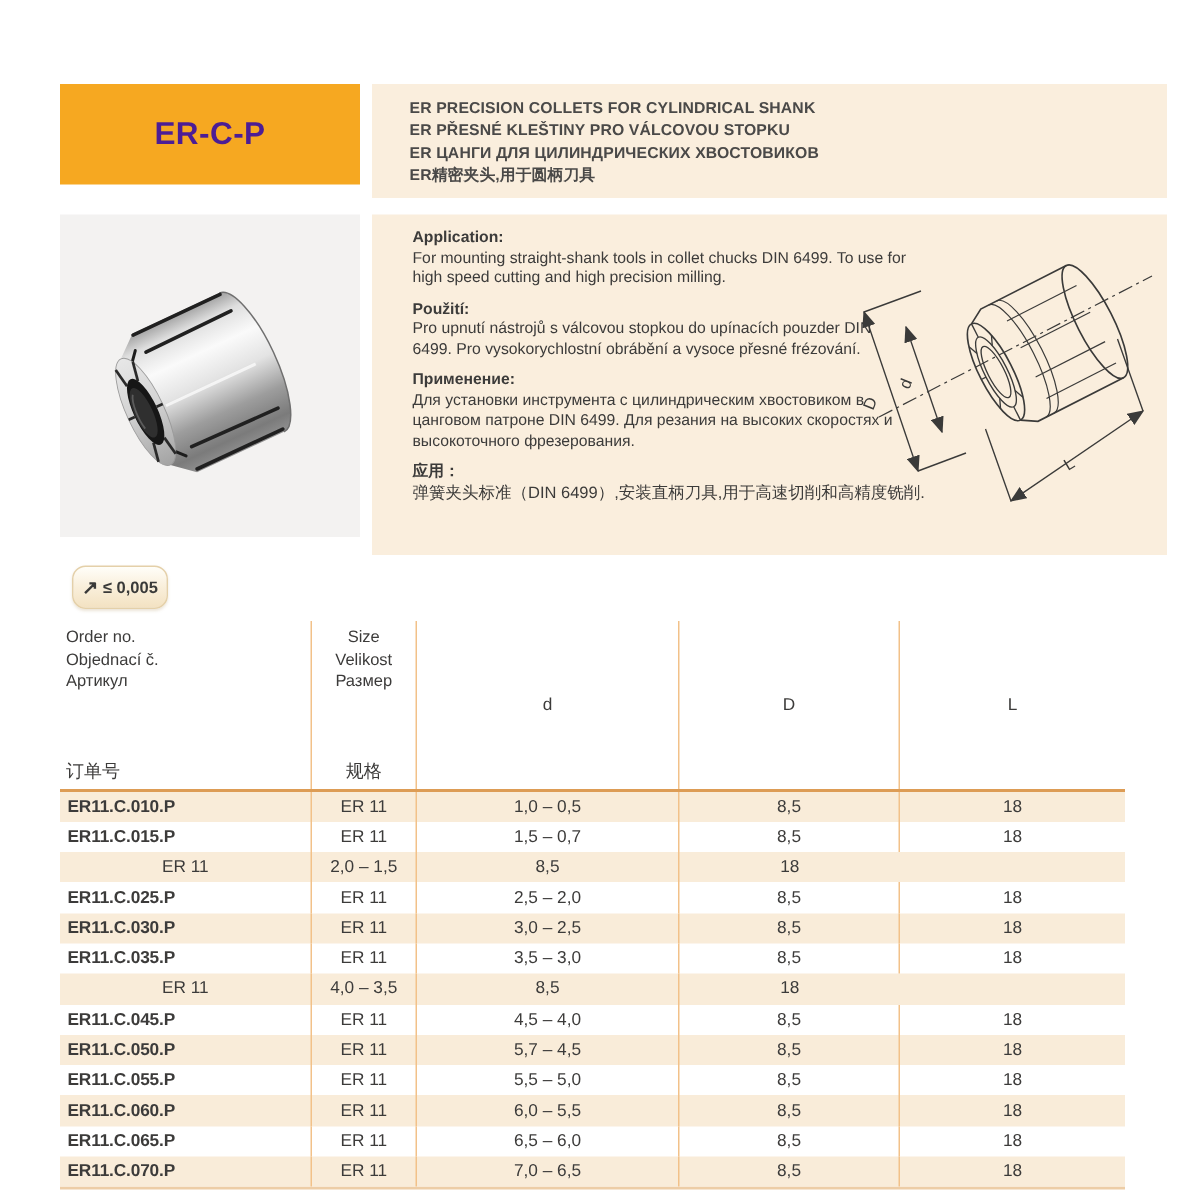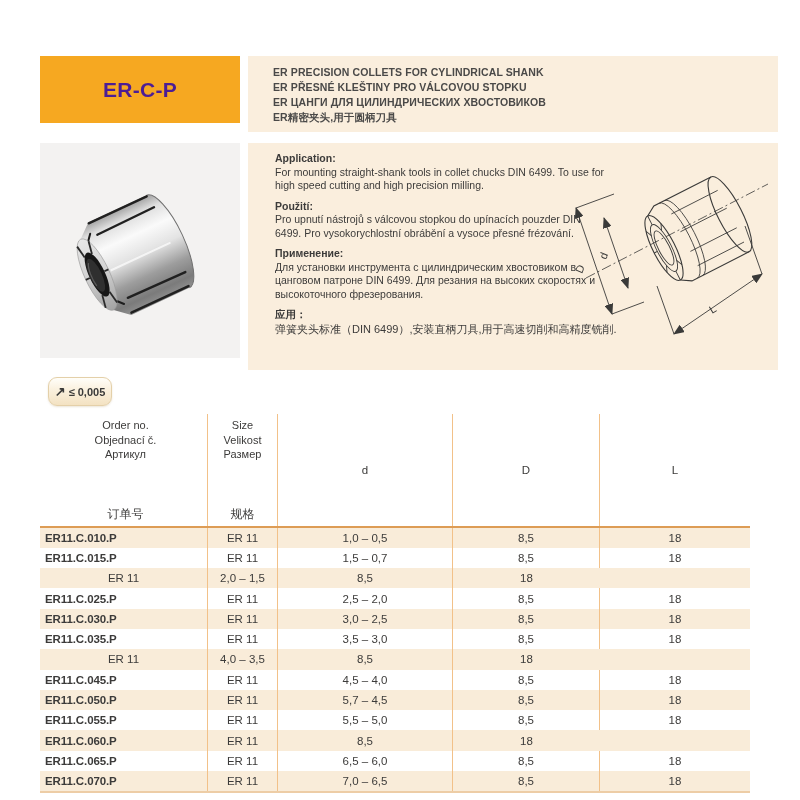--- a/index.html
+++ b/index.html
@@ -32,21 +32,21 @@
     background:linear-gradient(180deg,#fffef9 0%,#faf0dd 45%,#f3e2c2 100%);
     display:flex;align-items:center;justify-content:center;gap:3px;font-weight:bold;font-size:11px;color:#3a3a39;
     box-shadow:0 1px 2px rgba(180,150,100,.25);}
   .badge .arrow{font-size:13px;line-height:13px;font-weight:bold;}
 
   
   .spec-table{position:absolute;left:40px;top:414px;width:710px;}
   .thead,.trow{display:grid;grid-template-columns:168px 70px 175px 147px 150px;}
   .th{border-right:1px solid var(--divider);font-size:11px;line-height:14.5px;padding-top:4px;padding-bottom:3px;}
   .th:last-child{border-right:none;}
-  .th.order{text-align:center;padding-left:4px;}
+  .th.order{text-align:left;padding-left:4px;}
   .th.size{text-align:center;}
   .th.letter{display:flex;align-items:center;justify-content:center;font-size:11.5px;}
   .th .cjk{font-size:12px;line-height:17px;margin-top:44px;}
   .tbody{border-top:2px solid var(--rule-top);border-bottom:2px solid var(--rule-bottom);}
   .trow{height:20.3px;}
   .trow.odd{background:var(--row-alt);}
   .tcell{display:flex;align-items:center;justify-content:center;border-right:1px solid var(--divider);
     font-size:11.5px;height:100%;}
   .tcell:last-child{border-right:none;}
   .tcell.c0{justify-content:flex-start;padding-left:5px;font-weight:bold;letter-spacing:-.1px;}
@@ -274,20 +274,21 @@
         <div class="trow even">
           <div class="tcell c0">ER11.C.055.P</div>
           <div class="tcell c1">ER 11</div>
           <div class="tcell c2">5,5 – 5,0</div>
           <div class="tcell c3">8,5</div>
           <div class="tcell c4">18</div>
         </div>
         <div class="trow odd">
           <div class="tcell c0">ER11.C.060.P</div>
           <div class="tcell c1">ER 11</div>
+          <div class="tcell c2">6,0 – 5,5</div>
           <div class="tcell c3">8,5</div>
           <div class="tcell c4">18</div>
         </div>
         <div class="trow even">
           <div class="tcell c0">ER11.C.065.P</div>
           <div class="tcell c1">ER 11</div>
           <div class="tcell c2">6,5 – 6,0</div>
           <div class="tcell c3">8,5</div>
           <div class="tcell c4">18</div>
         </div>

